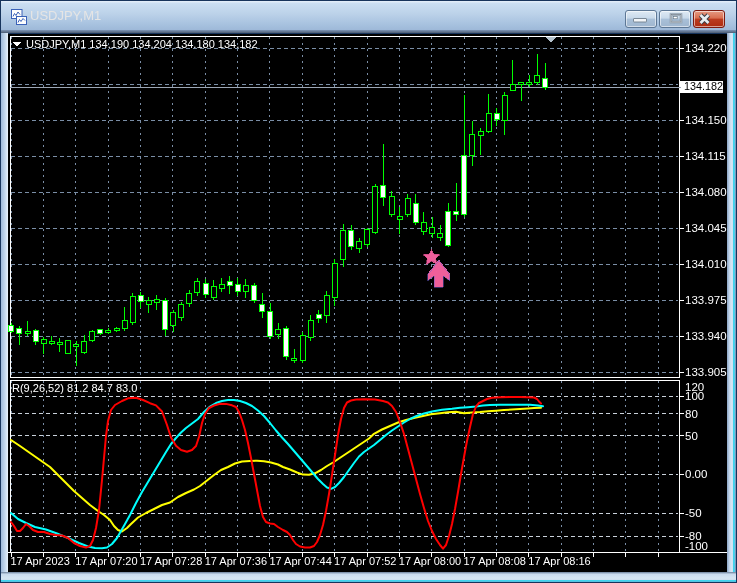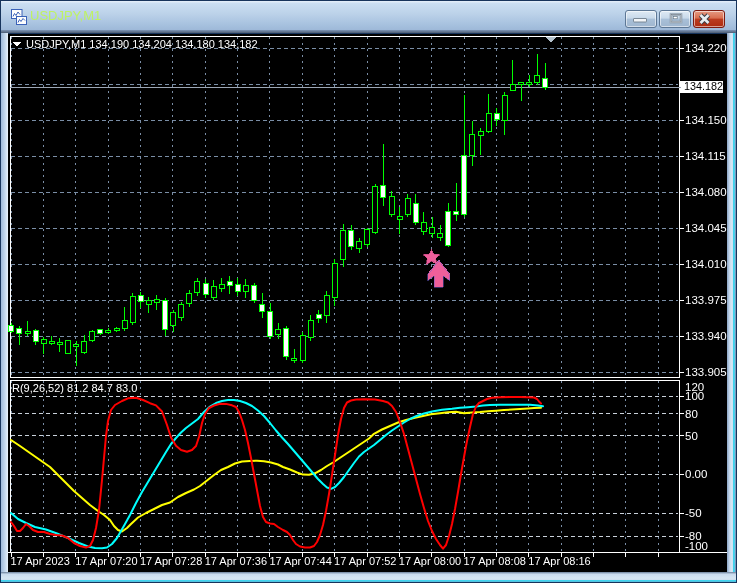--- a/index.html
+++ b/index.html
@@ -4,21 +4,21 @@
 body{width:737px;height:583px;position:relative;font-family:"Liberation Sans",sans-serif;background:#000;}
 #win{position:absolute;left:0;top:0;width:737px;height:583px;}
 #frame{position:absolute;left:0;top:0;width:737px;height:583px;background:#17345c;}
 #tbar{position:absolute;left:1px;top:1px;width:735px;height:32px;
 background:linear-gradient(#e7f0fa 0%,#cadef2 8%,#bcd2e9 40%,#a9c3e0 70%,#9db8d8 92%,#8ba6c6 100%);}
 #tbar .edge{position:absolute;left:0;bottom:0;width:100%;height:3px;background:linear-gradient(#7e95b5,#4d5d74);}
 #lbrd{position:absolute;left:1px;top:33px;width:7px;height:539px;background:linear-gradient(90deg,#9db8d8,#c6d9ee 60%,#e9f2fb);}
 #rbrd{position:absolute;left:727px;top:33px;width:9px;height:539px;background:linear-gradient(90deg,#8ba6c6,#c6d9ee 30%,#d8e8f5 55%,#cfe2f2 62%,#3fd3ee 67%,#3fd3ee 82%,#9db8d8 90%,#56719b 100%);}
 #bbrd{position:absolute;left:1px;top:572px;width:735px;height:10px;background:linear-gradient(#6a7f99,#c9dbee 22%,#d5e5f2 60%,#cfe0f0 76%,#3fd3ee 82%,#3fd3ee 92%,#7aa8cc 100%);}
 #client{position:absolute;left:8px;top:34px;width:719px;height:538px;background:#000;}
-#title{position:absolute;left:30px;top:8px;font-size:13px;color:#bef264;letter-spacing:0px;}
+#title{position:absolute;left:30px;top:8px;font-size:13px;color:#e5e5e5;letter-spacing:0px;}
 .btn{position:absolute;top:10px;height:16px;border:1px solid #5d7795;border-radius:3px;
 background:linear-gradient(#dfeaf4 0%,#c8d9ea 45%,#a9c0d8 50%,#9fb6cf 100%);box-shadow:inset 0 0 0 1px rgba(255,255,255,.55);}
 #bmin{left:625px;width:30px;}
 #bres{left:659px;width:30px;}
 #bclo{left:693px;width:30px;border:1px solid #7c1a10;background:linear-gradient(#e59a83 0%,#d96e50 45%,#bc3c20 50%,#ad2b10 100%);}
 #icon{position:absolute;left:10px;top:8px;width:17px;height:17px;}
 </style></head><body>
 <div id="win">
 <div id="frame"></div>
 <div id="tbar">

